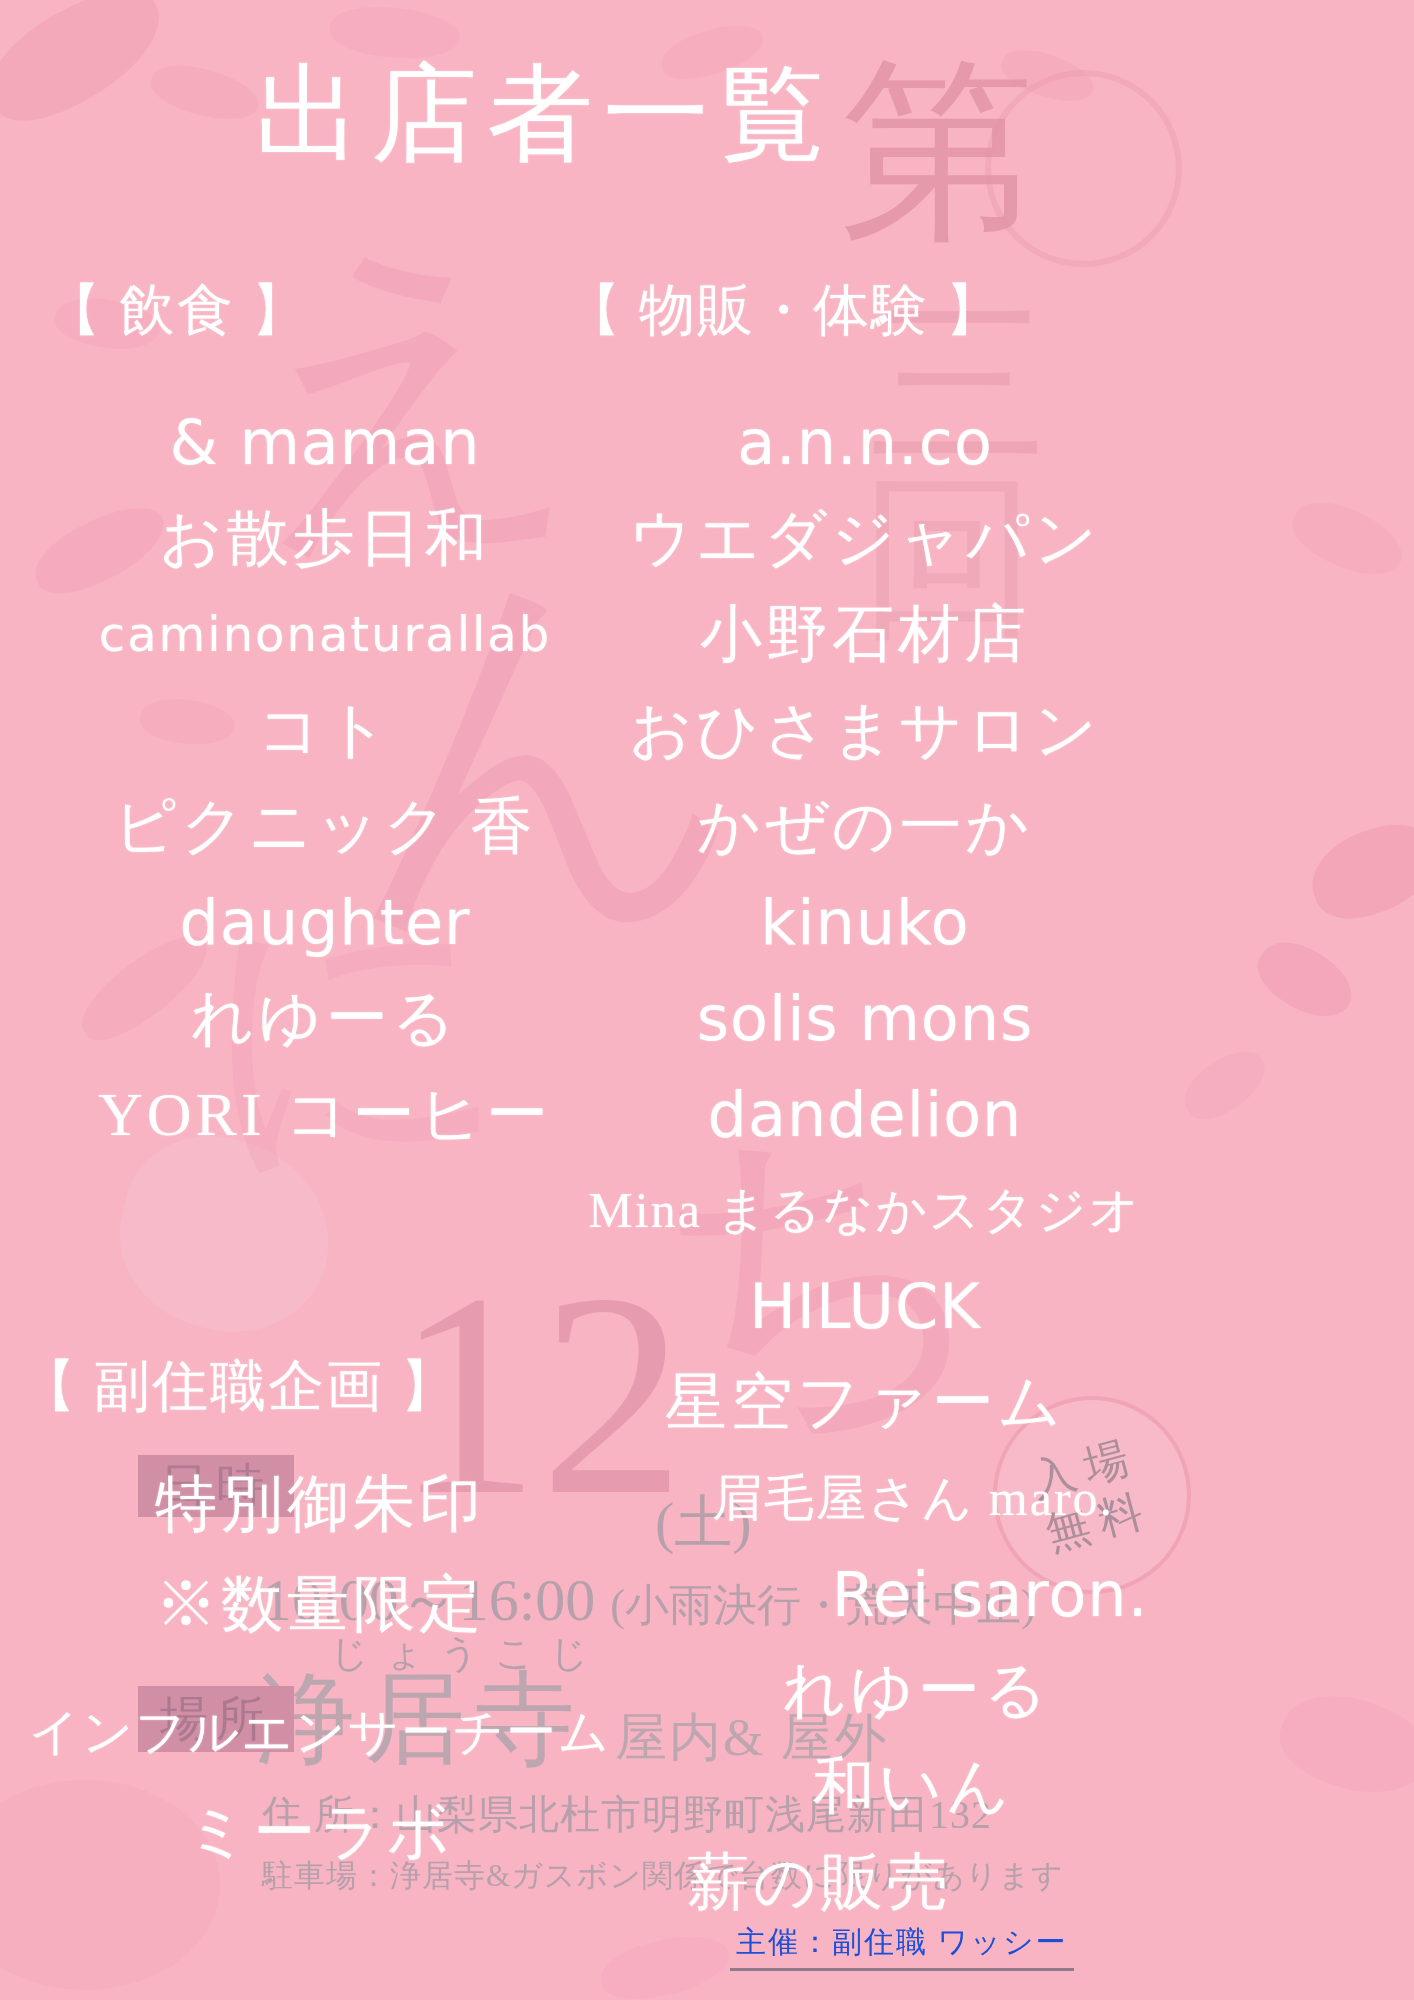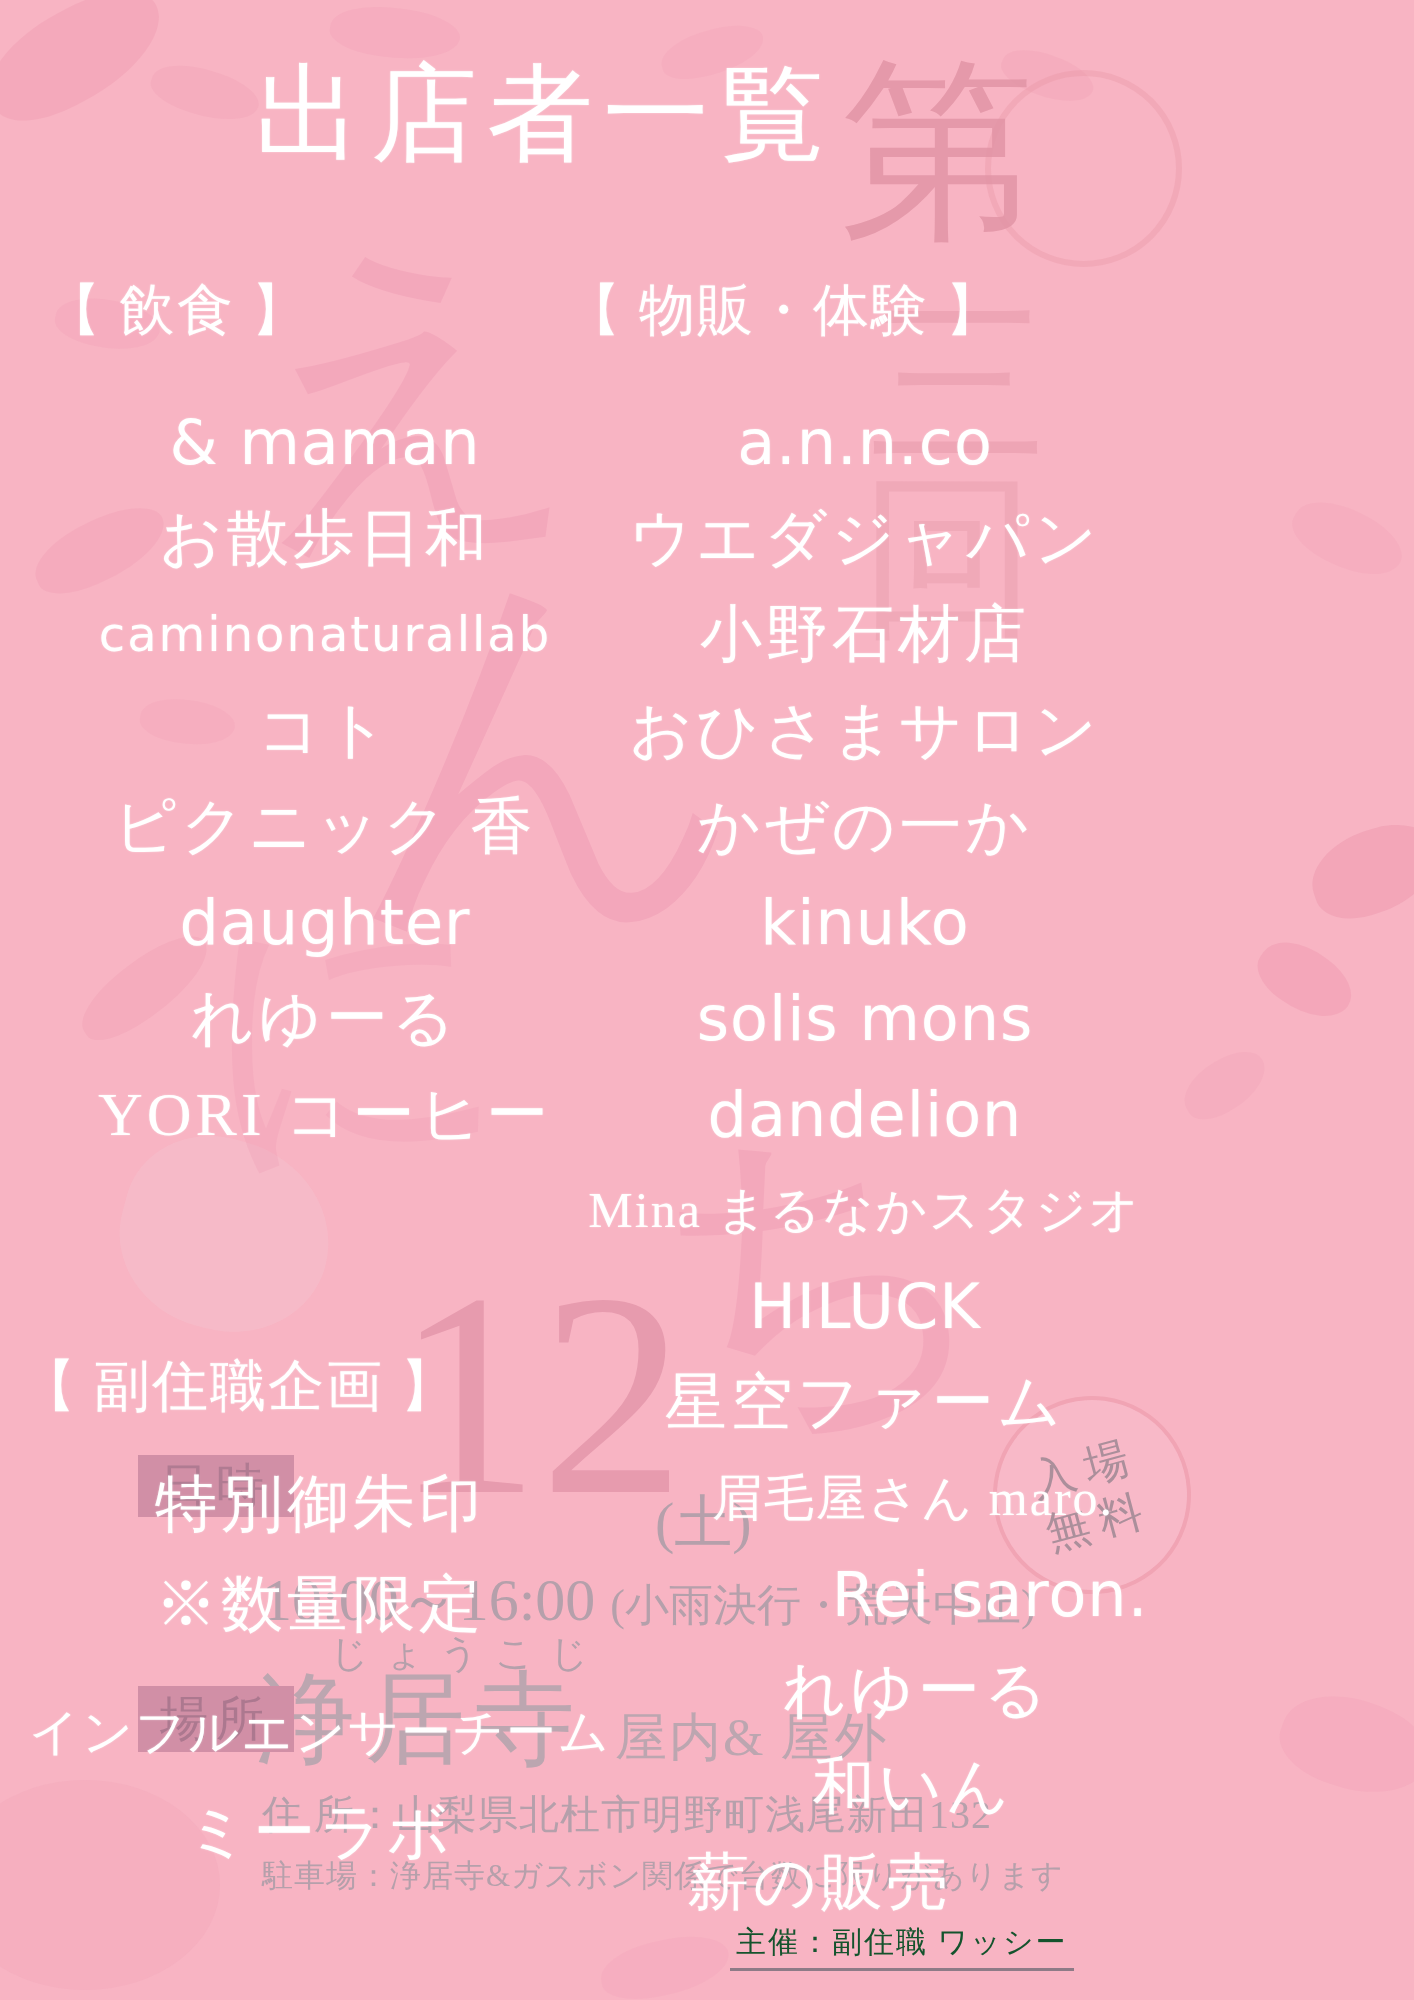--- a/index.html
+++ b/index.html
@@ -28,21 +28,21 @@
     display:flex;align-items:center;justify-content:center;
     font-size:48px;letter-spacing:8px;
   }
   .badge{
     position:absolute;z-index:1;width:190px;height:190px;border-radius:50%;
     border:4px solid rgba(238,160,176,.85);background:rgba(250,200,211,.30);
     display:flex;flex-direction:column;align-items:center;justify-content:center;
     transform:rotate(-15deg);color:#ab8f9b;font-size:44px;letter-spacing:10px;line-height:1.25;
   }
   .organizer{
-    position:absolute;z-index:1;color:#14532d;font-size:30px;letter-spacing:2px;
+    position:absolute;z-index:1;color:#1d4ed8;font-size:30px;letter-spacing:2px;
     border-bottom:3px solid #8e7b87;padding:0 6px 5px 6px;white-space:nowrap;
   }
   
   .fg{position:absolute;z-index:2;color:#ffffff;}
   .page-title{
     left:0;top:50px;width:1090px;text-align:center;
     font-size:106px;letter-spacing:10px;line-height:130px;white-space:nowrap;
     text-shadow:0 0 2px rgba(255,255,255,.55);
   }
   .col{display:block;}

